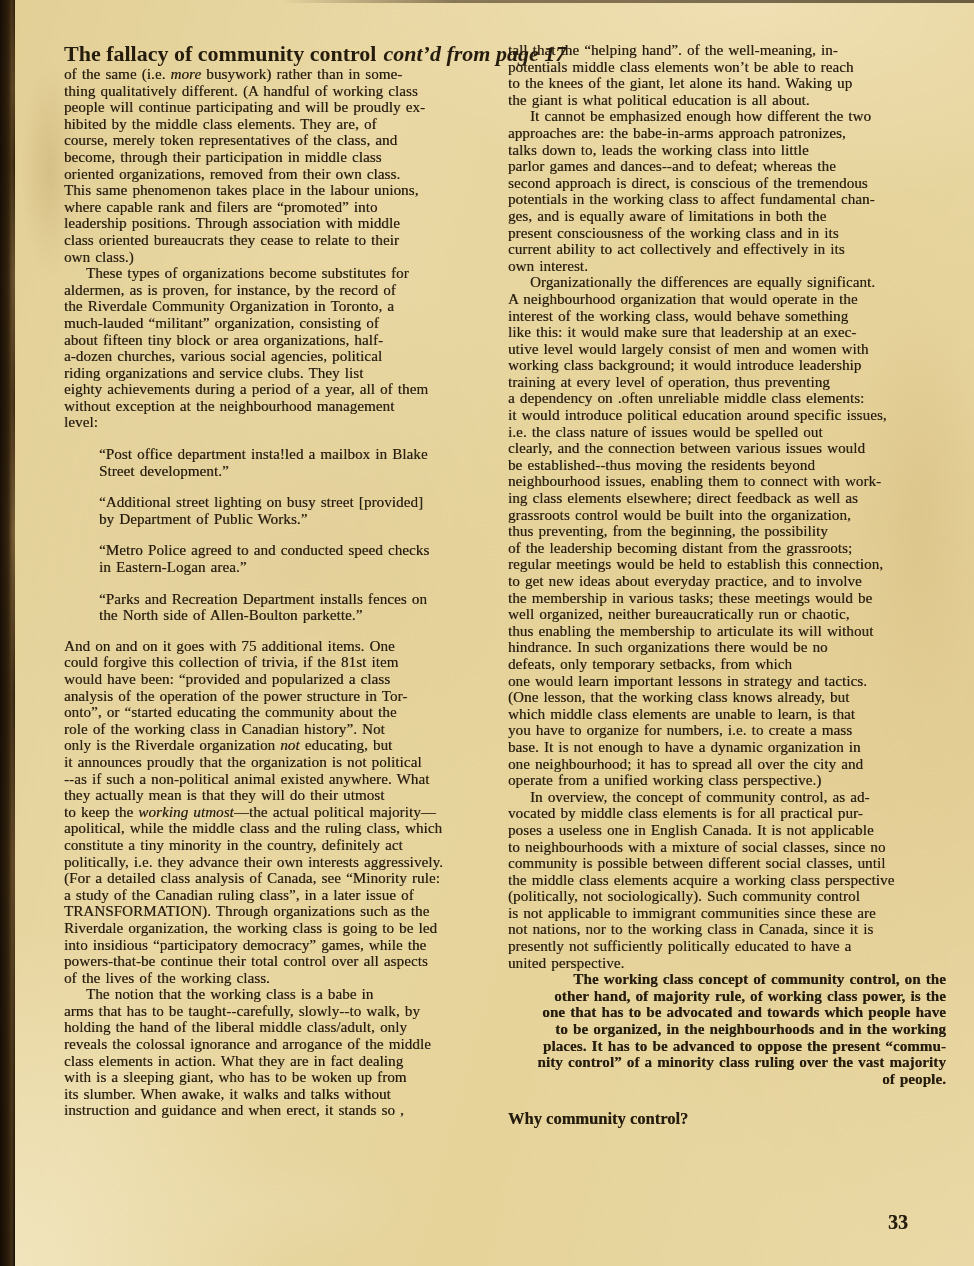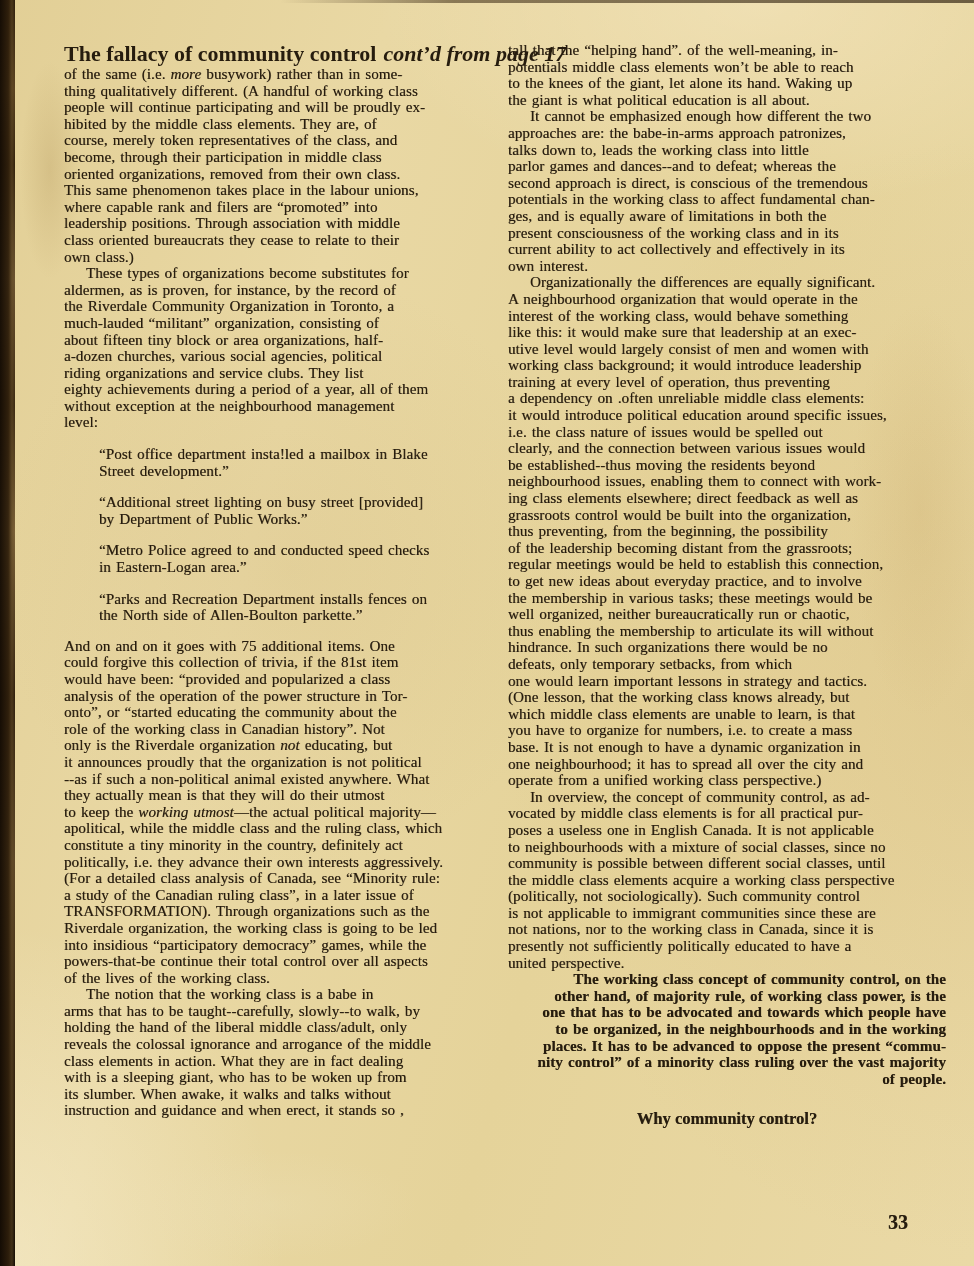--- a/index.html
+++ b/index.html
@@ -62,21 +62,20 @@
   .article-title .t-ital { font-style: italic; margin-left: 7px; }
 
   .quotes { margin: 0 0 14px 0; }
   .quote  { margin: 15px 0 0 35px; }
 
   .section-heading {
     margin: 22px 0 18px 0;
     font-size: 16.5px;
     font-weight: bold;
     text-shadow: 0.3px 0 0 rgba(30,22,10,0.6);
-    text-align: center;
   }
   .page-number {
     position: absolute; right: 66px; bottom: 32px;
     font-size: 20px; font-weight: bold;
     color: var(--ink, #261c0e);
     text-shadow: 0.3px 0 0 rgba(30,22,10,0.6);
   }
 </style>
 </head>
 <body>

